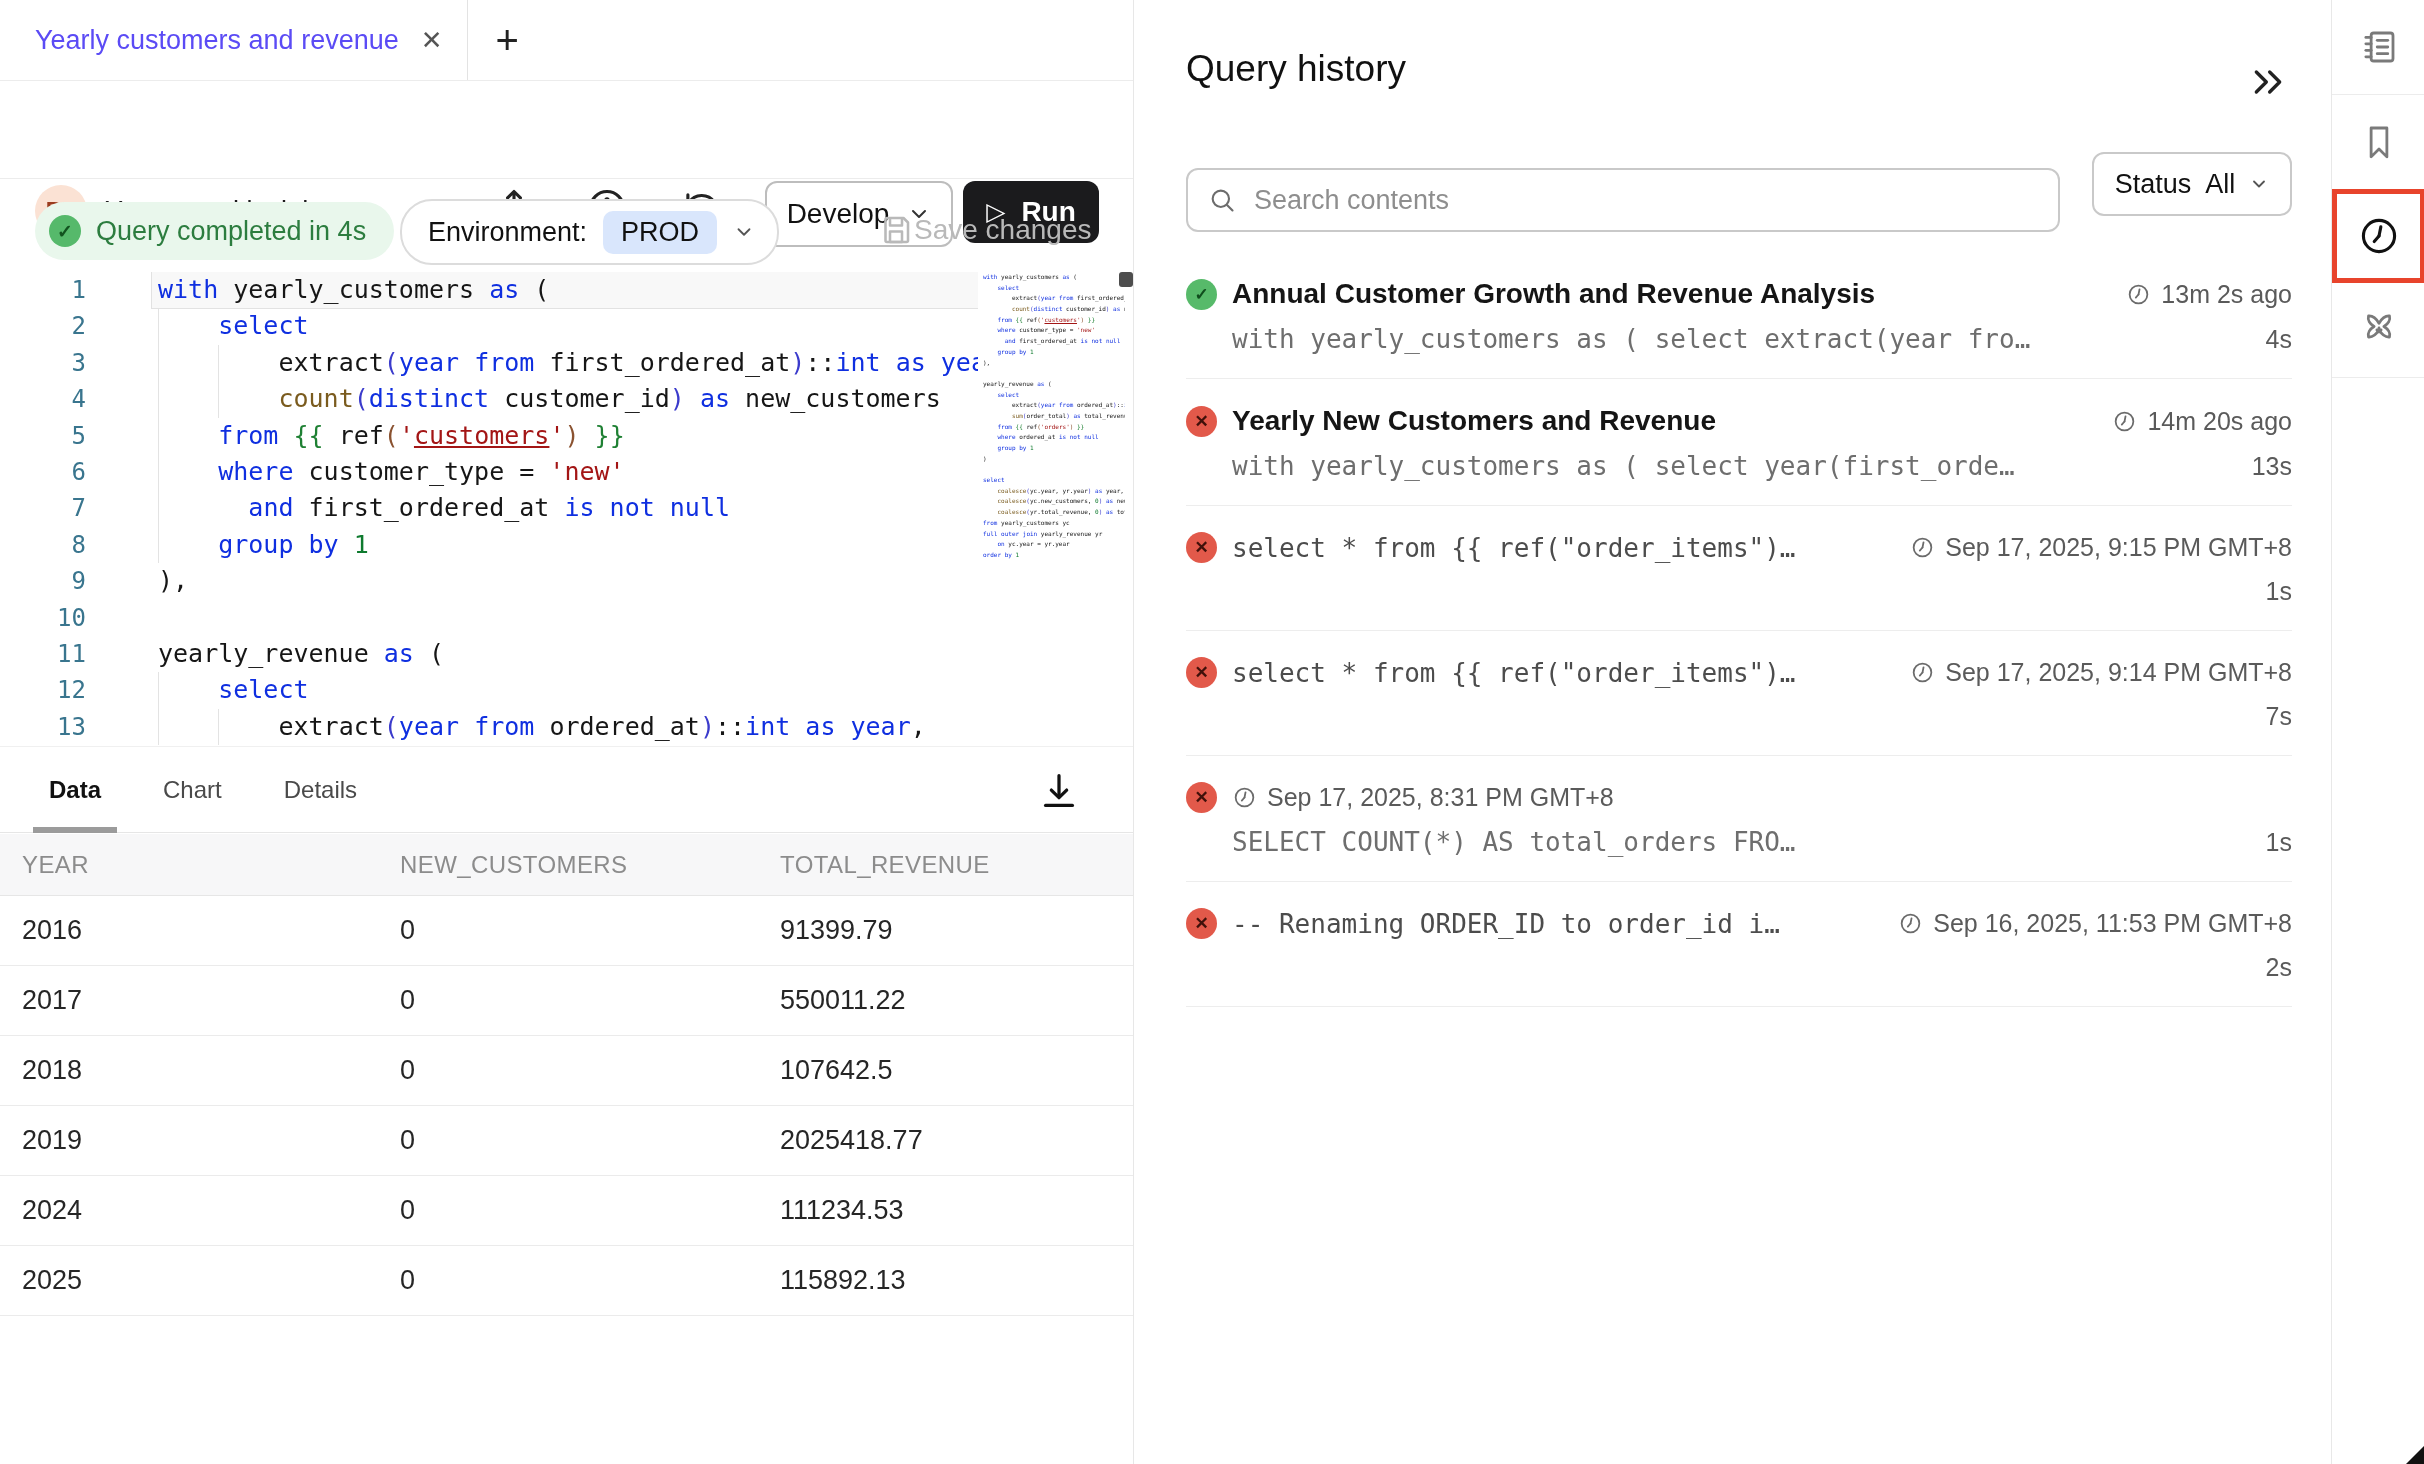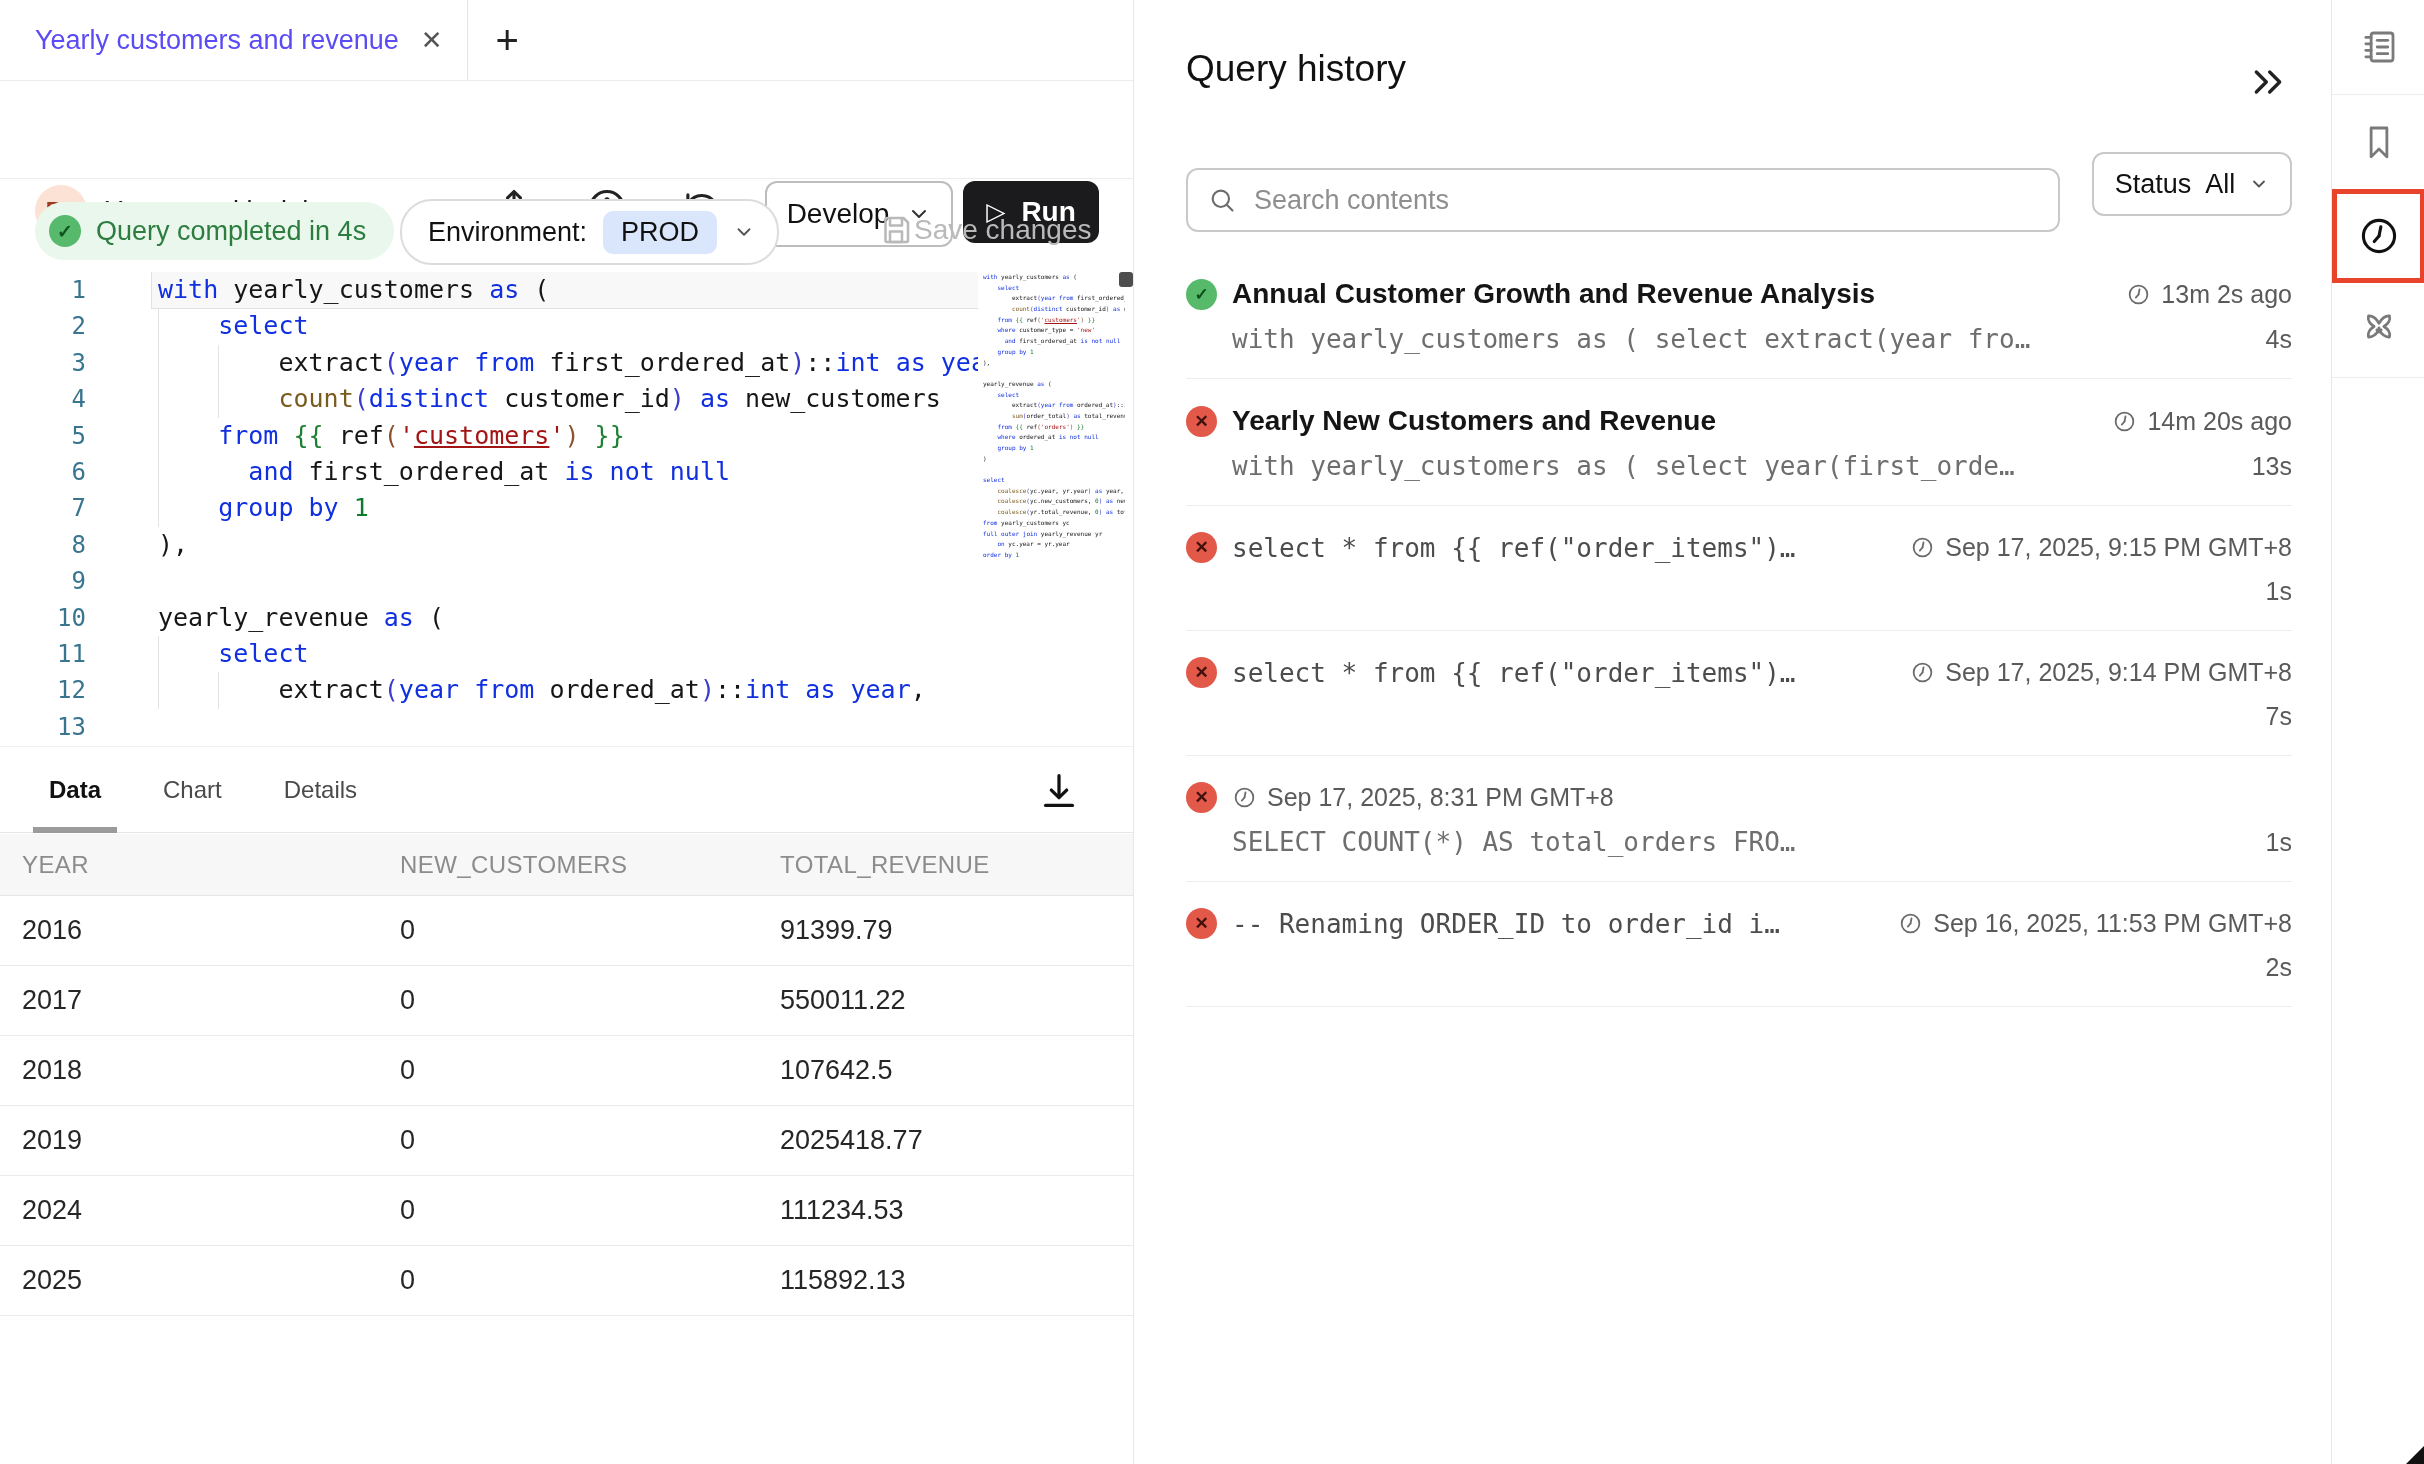--- a/index.html
+++ b/index.html
@@ -187,20 +187,21 @@
         <div class="ln">11</div>
         <div class="ln">12</div>
         <div class="ln">13</div>
       </div>
     <div class="code-area">
         <div class="code-line active"><span class="tk-kw">with</span><span class="tk-t"> yearly_customers </span><span class="tk-kw">as</span><span class="tk-t"> (</span></div>
         <div class="code-line"><span class="tk-ind">    </span><span class="tk-kw">select</span></div>
         <div class="code-line"><span class="tk-ind">    </span><span class="tk-ind">    </span><span class="tk-t">extract</span><span class="tk-p">(</span><span class="tk-kw">year</span><span class="tk-t"> </span><span class="tk-kw">from</span><span class="tk-t"> first_ordered_at</span><span class="tk-p">)</span><span class="tk-t">::</span><span class="tk-kw">int</span><span class="tk-t"> </span><span class="tk-kw">as</span><span class="tk-t"> </span><span class="tk-kw">year</span><span class="tk-t">,</span></div>
         <div class="code-line"><span class="tk-ind">    </span><span class="tk-ind">    </span><span class="tk-fn">count</span><span class="tk-p">(</span><span class="tk-kw">distinct</span><span class="tk-t"> customer_id</span><span class="tk-p">)</span><span class="tk-t"> </span><span class="tk-kw">as</span><span class="tk-t"> new_customers</span></div>
         <div class="code-line"><span class="tk-ind">    </span><span class="tk-kw">from</span><span class="tk-t"> </span><span class="tk-br">{{</span><span class="tk-t"> ref</span><span class="tk-brb">(</span><span class="tk-str">'</span><span class="tk-strU">customers</span><span class="tk-str">'</span><span class="tk-brb">)</span><span class="tk-t"> </span><span class="tk-br">}}</span></div>
+        <div class="code-line"><span class="tk-ind">    </span><span class="tk-kw">where</span><span class="tk-t"> customer_type = </span><span class="tk-str">'new'</span></div>
         <div class="code-line"><span class="tk-ind">    </span><span class="tk-t">  </span><span class="tk-kw">and</span><span class="tk-t"> first_ordered_at </span><span class="tk-kw">is</span><span class="tk-t"> </span><span class="tk-kw">not</span><span class="tk-t"> </span><span class="tk-kw">null</span></div>
         <div class="code-line"><span class="tk-ind">    </span><span class="tk-kw">group</span><span class="tk-t"> </span><span class="tk-kw">by</span><span class="tk-t"> </span><span class="tk-num">1</span></div>
         <div class="code-line"><span class="tk-t">),</span></div>
         <div class="code-line"></div>
         <div class="code-line"><span class="tk-t">yearly_revenue </span><span class="tk-kw">as</span><span class="tk-t"> (</span></div>
         <div class="code-line"><span class="tk-ind">    </span><span class="tk-kw">select</span></div>
         <div class="code-line"><span class="tk-ind">    </span><span class="tk-ind">    </span><span class="tk-t">extract</span><span class="tk-p">(</span><span class="tk-kw">year</span><span class="tk-t"> </span><span class="tk-kw">from</span><span class="tk-t"> ordered_at</span><span class="tk-p">)</span><span class="tk-t">::</span><span class="tk-kw">int</span><span class="tk-t"> </span><span class="tk-kw">as</span><span class="tk-t"> </span><span class="tk-kw">year</span><span class="tk-t">,</span></div>
       </div>
     <div class="minimap">
         <div class="code-line"><span class="tk-kw">with</span><span class="tk-t"> yearly_customers </span><span class="tk-kw">as</span><span class="tk-t"> (</span></div>

